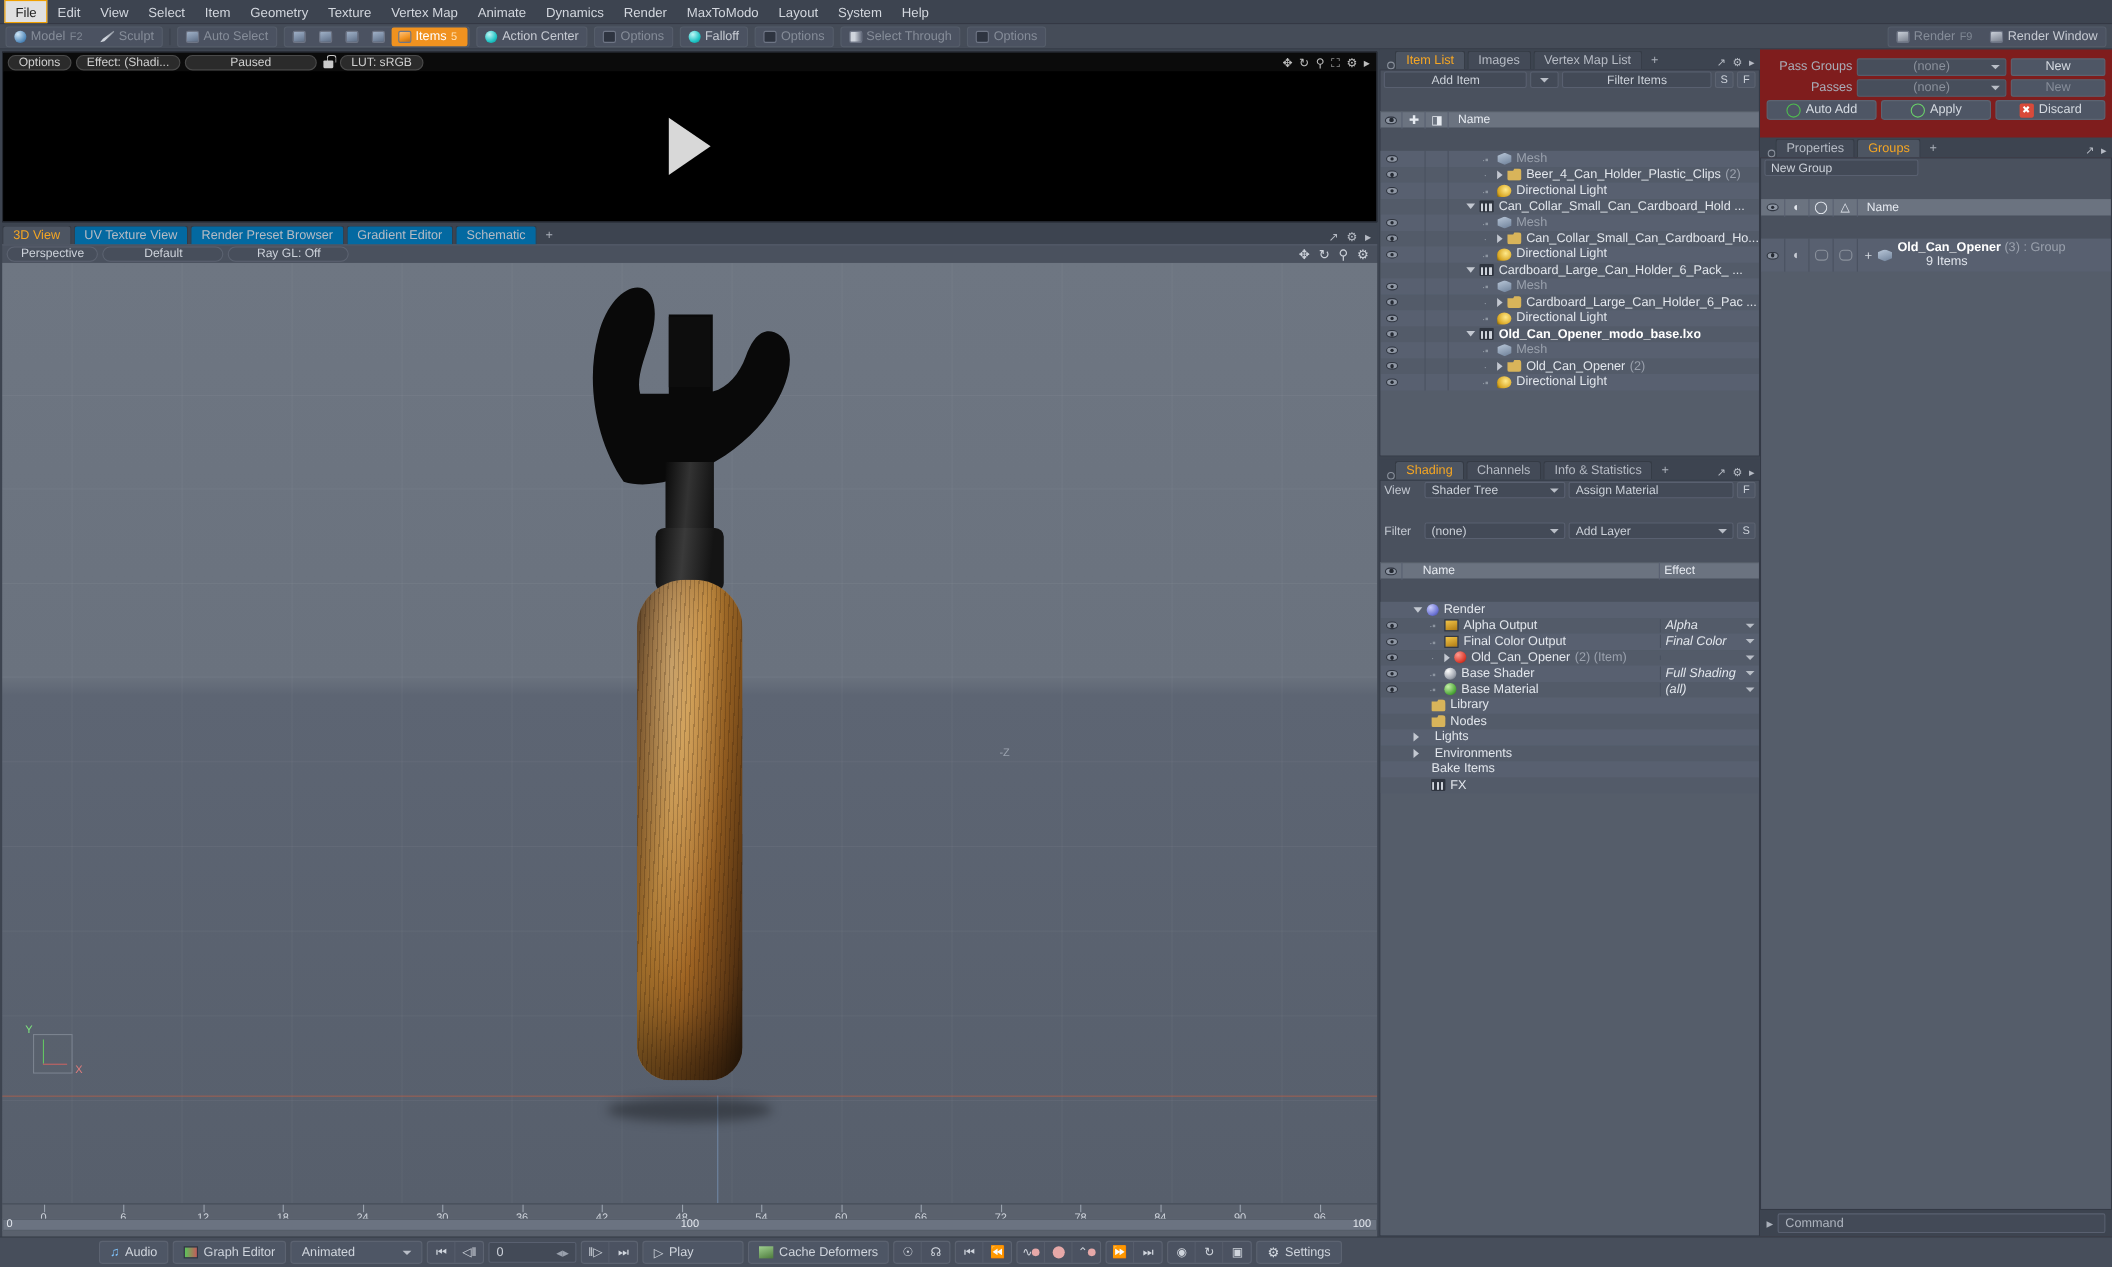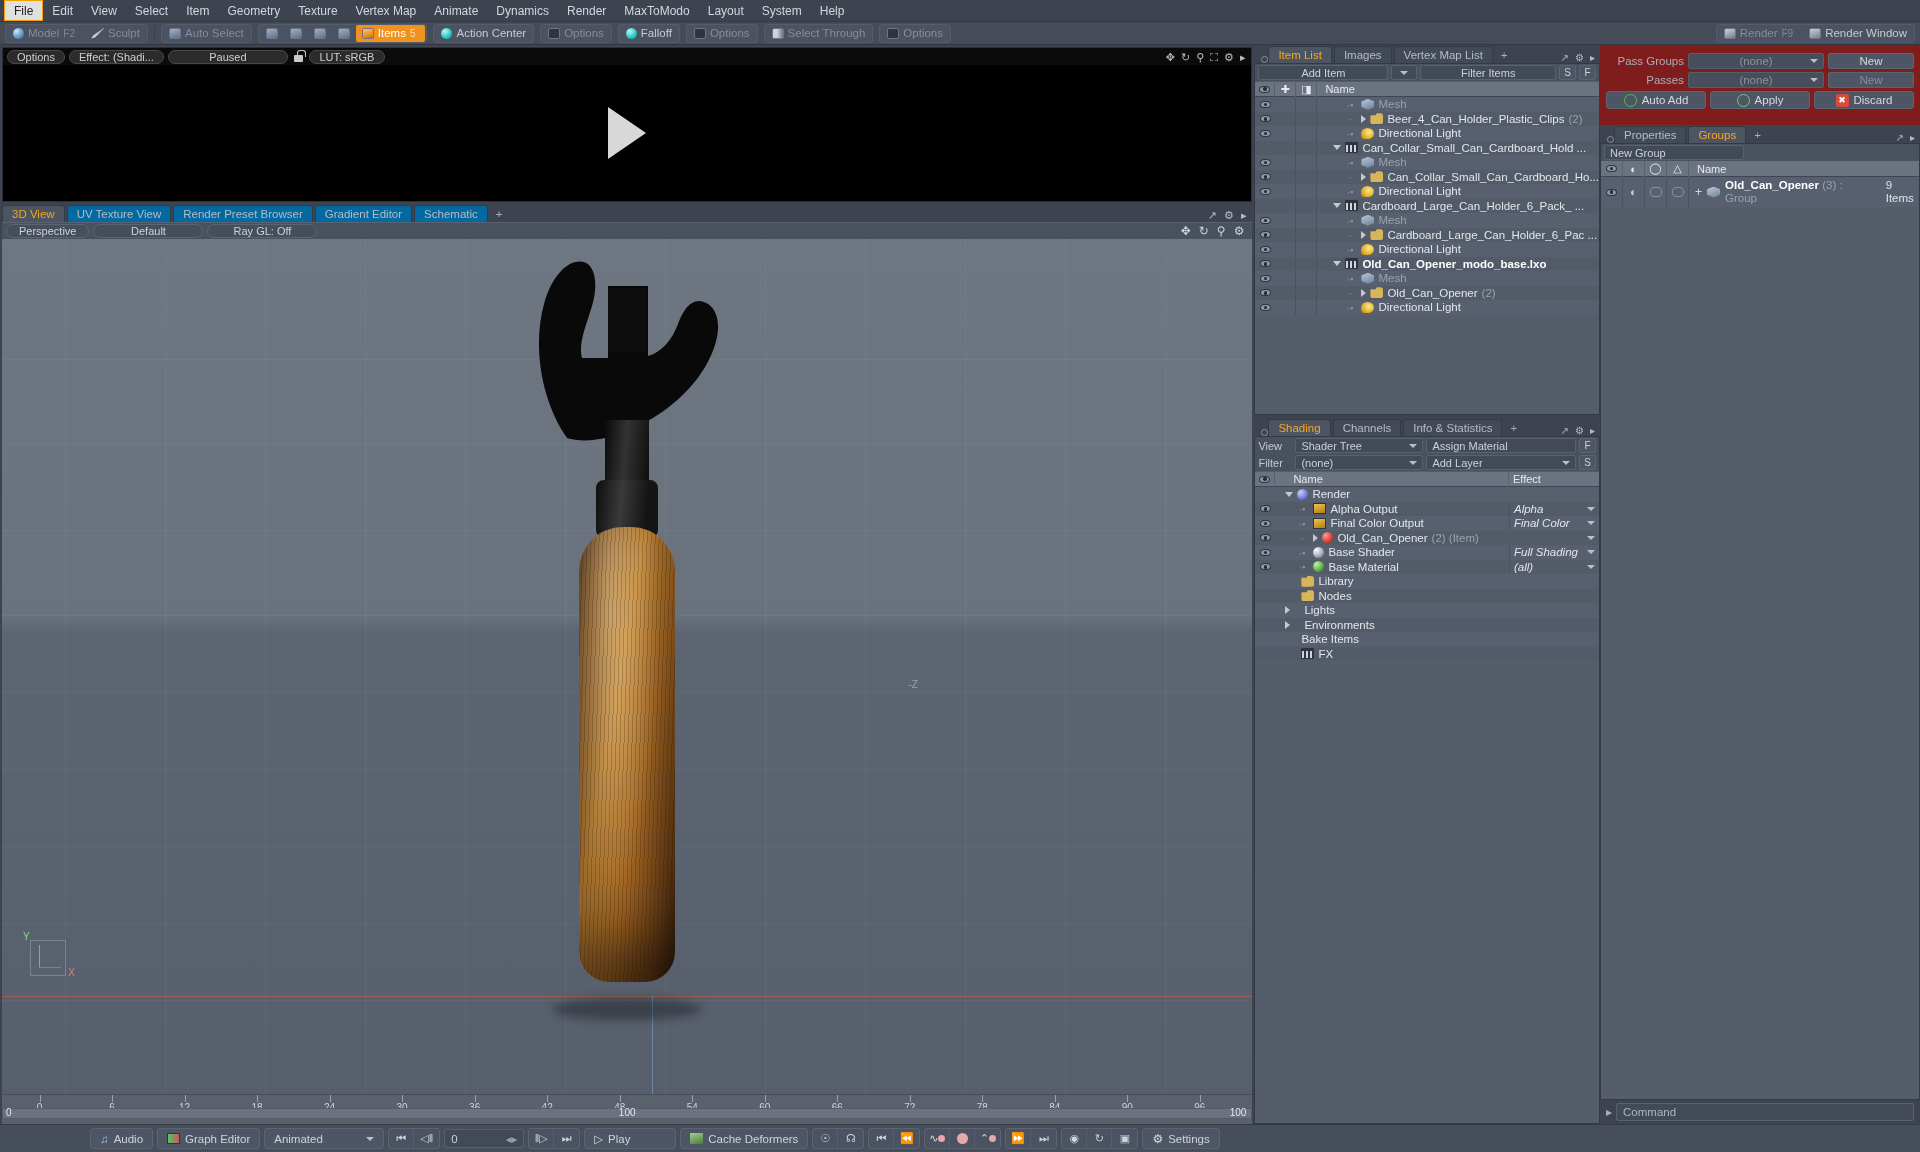--- a/index.html
+++ b/index.html
@@ -151,21 +151,21 @@
   
   .ruler{ height:30px; flex:0 0 30px; background:#5a616d; border-top:1px solid #474e5a;
      position:relative; overflow:hidden;}
   .ruler .tick{ position:absolute; top:0; width:1px; height:7px; background:#9aa2ae;}
   .ruler .lbl{ position:absolute; top:7px; font-size:10px; color:#cfd4dc; transform:translateX(-50%);}
   .ruler .bar{ position:absolute; left:0; right:0; bottom:5px; height:11px;
      background:#6b7381; border:1px solid #555c68;}
   .ruler .end{ position:absolute; bottom:6px; font-size:10px; color:#e3e7ee;}
 
   
-  .panel{ background:#4a515e; border:1px solid #333945; display:flex; flex-direction:column; min-height:0;}
+  .panel{ background:#4a515e; border:1px solid #333945; display:flex; flex-direction:column; min-height:0;gap:20px;}
   .ptabs{ height:18px; display:flex; align-items:flex-end; background:#3d4450; padding-left:4px; position:relative;}
   .ptab{ height:17px; padding:0 9px; display:flex; align-items:center; font-size:11.5px; color:#b6bbc4;
     background:#434a57; border:1px solid #353b45; border-bottom:none; border-radius:3px 3px 0 0; margin-right:2px;}
   .ptab.active{ color:#f5a623; background:#4d5562;}
   .ptab.plus{ background:none;border:none;color:#aab0ba;padding:0 6px;}
   .ptabicons{ margin-left:auto; display:flex; gap:6px; align-items:center; padding-right:5px; color:#b6bbc4; font-size:10px;}
   .dot{ width:7px;height:7px;border-radius:50%;border:1px solid #8a919c; margin-left:3px;}
   .prow{ height:17px; display:flex; align-items:center; gap:3px; padding:1px 3px; }
   .fld{ flex:1 1 auto; height:15px; background:#434a57; border:1px solid #596070; border-radius:2px;
      display:flex; align-items:center; padding:0 5px; font-size:11px; color:#ccd1d9; min-width:0;}
@@ -1068,21 +1068,21 @@
               <div class="gcell">◐</div>
               <div class="gcell">
                   <span class="ocircle"></span>
                 </div>
               <div class="gcell">
                   <span class="ocircle"></span>
                 </div>
               <div style="flex:1 1 auto; display:flex; align-items:center; gap:5px; padding-left:6px;">
                 <span class="gearglyph">+</span>
                 <span class="ic mesh"></span>
-                <span style="display:flex;flex-direction:row;line-height:13px;">
+                <span style="display:flex;flex-direction:column;line-height:13px;">
                   <span>
                     <b style="color:#fff">Old_Can_Opener</b>
                     <span class="cnt">(3)</span>
                     <span class="cnt">: Group</span>
                   </span>
                   <span style="padding-left:26px;color:#dfe3ea">9 Items</span>
                 </span>
               </div>
             </div>
           </div>

